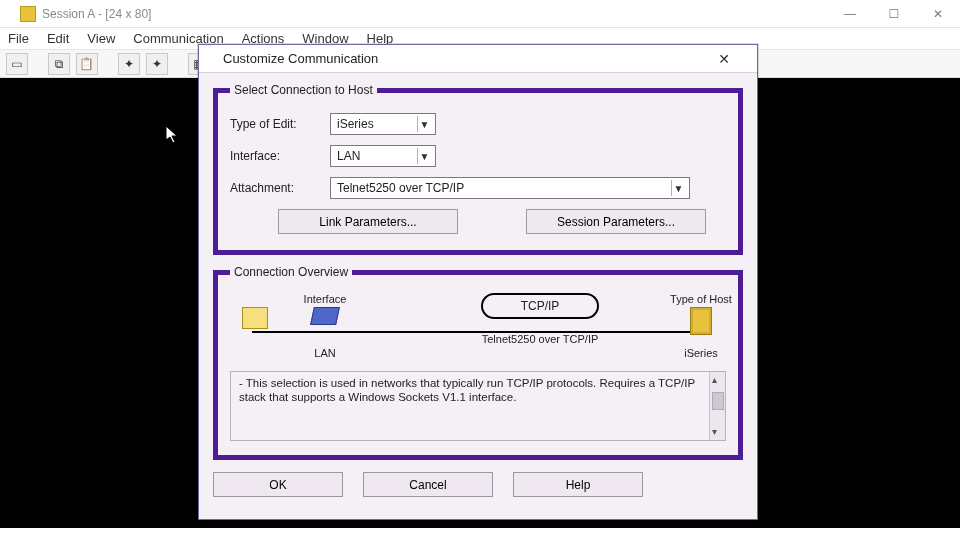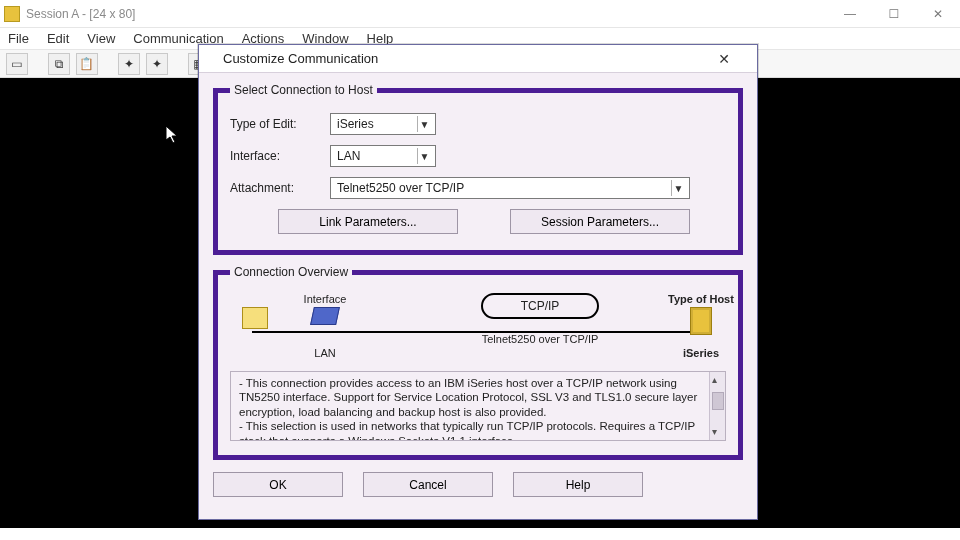--- a/index.html
+++ b/index.html
@@ -1,21 +1,21 @@
 <!DOCTYPE html>
 <html><head>
 <meta charset="utf-8">
 <style>
   * { box-sizing: border-box; font-family: "Segoe UI", Tahoma, sans-serif; }
   html, body { margin:0; padding:0; width:960px; height:540px; overflow:hidden; background:#fff; }
   .desktop { position:relative; width:960px; height:540px; background:#fff; }
 
   
   .titlebar { height:28px; background:#fff; display:flex; align-items:center; justify-content:space-between; border-bottom:1px solid #e6e6e6; color:#8a8a8a; }
-  .titlebar .left { display:flex; align-items:center; gap:6px; padding-left:4px; font-size:12px; }
+  .titlebar .left { display:flex; align-items:center; gap:6px; padding-left:20px; font-size:12px; }
   .titlebar .icon16 { width:16px; height:16px; background:#e8c23d; border:1px solid #b89a20; display:inline-block; }
   .winbtns { display:flex; }
   .winbtn { width:44px; height:28px; display:flex; align-items:center; justify-content:center; color:#7a7a7a; font-size:12px; }
 
   .menubar { height:22px; display:flex; align-items:center; gap:18px; padding:0 8px; font-size:13px; color:#333; border-bottom:1px solid #e6e6e6; }
   .menubar span { }
 
   .toolbar { height:28px; display:flex; align-items:center; gap:6px; padding:0 6px; background:#f7f7f7; border-bottom:1px solid #dcdcdc; }
   .toolbtn { width:22px; height:22px; border:1px solid #c9c9c9; background:#f0f0f0; display:flex; align-items:center; justify-content:center; font-size:12px; color:#333; }
   .toolgap { width:8px; }
@@ -33,21 +33,21 @@
 
   .row { display:flex; align-items:center; margin:6px 0 10px 0; font-size:12px; color:#222; }
   .lab { width:100px; }
   .sel { height:22px; border:1px solid #7a7a7a; background:#fff; display:flex; align-items:center; justify-content:space-between; padding:0 4px 0 6px; font-size:12px; }
   .sel .arrow { width:14px; height:16px; border-left:1px solid #b0b0b0; display:flex; align-items:center; justify-content:center; font-size:10px; color:#333; }
   .sel.short { width:106px; }
   .sel.long { width:360px; }
 
   .btn { height:25px; background:#efe8f1; border:1px solid #9e95a5; font-size:12px; display:flex; align-items:center; justify-content:center; padding:0 12px; }
   .btn.wide { width:180px; }
-  .btnrow { display:flex; gap:52px; margin:8px 0 2px 48px; }
+  .btnrow { display:flex; gap:68px; margin:8px 0 2px 48px; }
 
   
   .diagram { position:relative; height:78px; margin-top:4px; }
   .d-line { position:absolute; top:38px; left:22px; right:22px; height:2px; background:#000; }
   .d-node { position:absolute; top:0; width:110px; text-align:center; font-size:11px; color:#222; }
   .d-node .ttl { height:14px; }
   .d-node .mid { height:40px; display:flex; justify-content:center; }
   .pc { width:26px; height:22px; background:#f6df7c; border:1px solid #ad8f1a; }
   .lan { width:26px; height:18px; background:#4f67c9; border:1px solid #2a3a8a; transform:skewX(-12deg); }
   .tcp-pill { width:118px; height:26px; border:2px solid #000; border-radius:16px; display:flex; align-items:center; justify-content:center; font-size:12px; background:#f5eff6; }
@@ -171,31 +171,30 @@
                 <div class="lan"></div>
               </div>
             <div>LAN</div>
           </div>
           <div class="d-node" style="left:230px; width:160px;">
             <div class="mid">
                 <div class="tcp-pill">TCP/IP</div>
               </div>
             <div>Telnet5250 over TCP/IP</div>
           </div>
-          <div class="d-node" style="right:-30px;font-weight:bold;">
+          <div class="d-node" style="right:-30px;">
             <div class="ttl">Type of Host</div>
             <div class="mid">
                 <div class="host"></div>
               </div>
             <div>iSeries</div>
           </div>
         </div>
 
         <div class="desc">
-          <div> - This connection provides access to an IBM iSeries host over a TCP/IP network using TN5250 interface.  Support for Service Location Protocol, SSL V3 and TLS1.0 secure layer encryption, load balancing and backup host is also provided.</div>
           <div> - This selection is used in networks that typically run TCP/IP protocols. Requires a TCP/IP stack that supports a Windows Sockets V1.1 interface.</div>
           <div class="sbar">
               <div class="thumb"></div>
             </div>
         </div>
       </fieldset>
     </div>
 
     <div class="dlg-footer">
       <div class="btn">OK</div>

